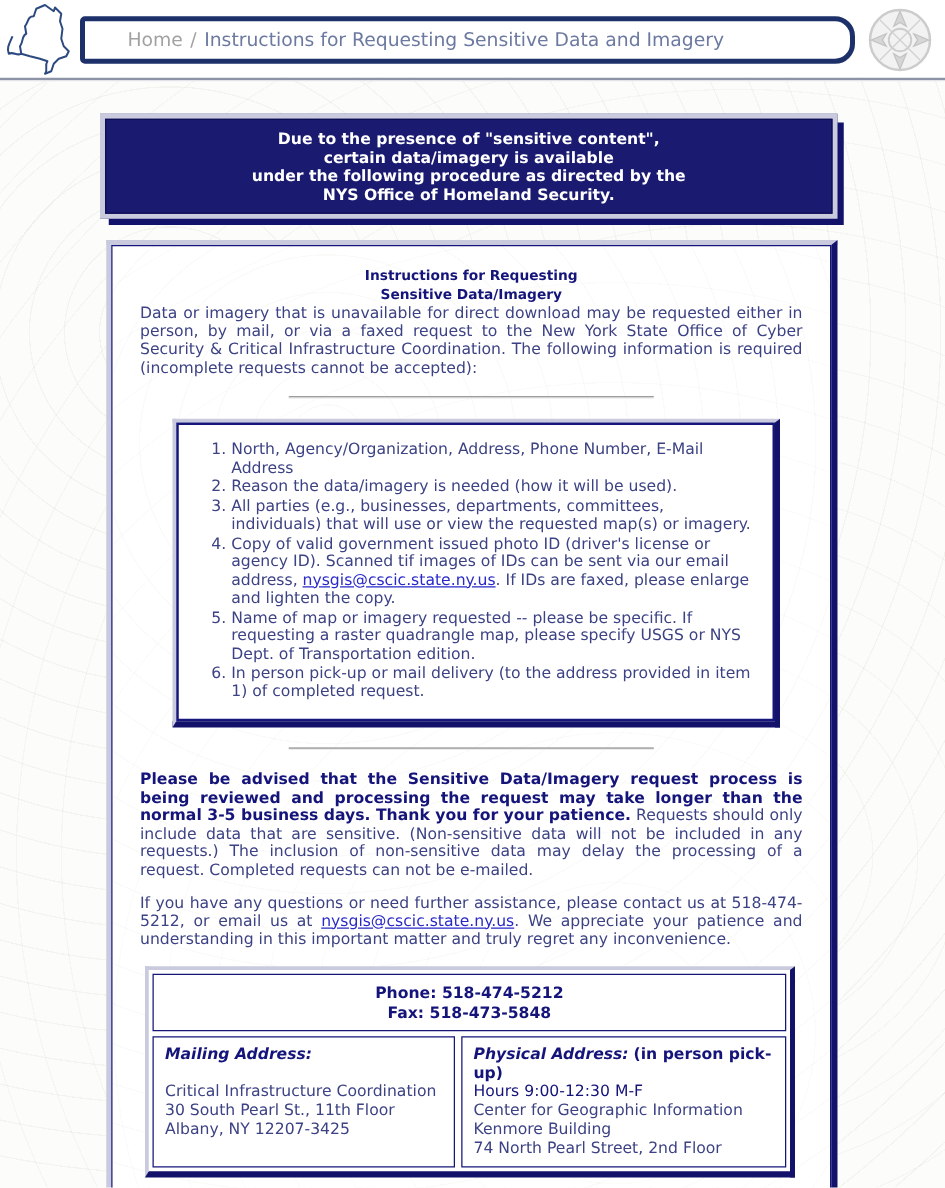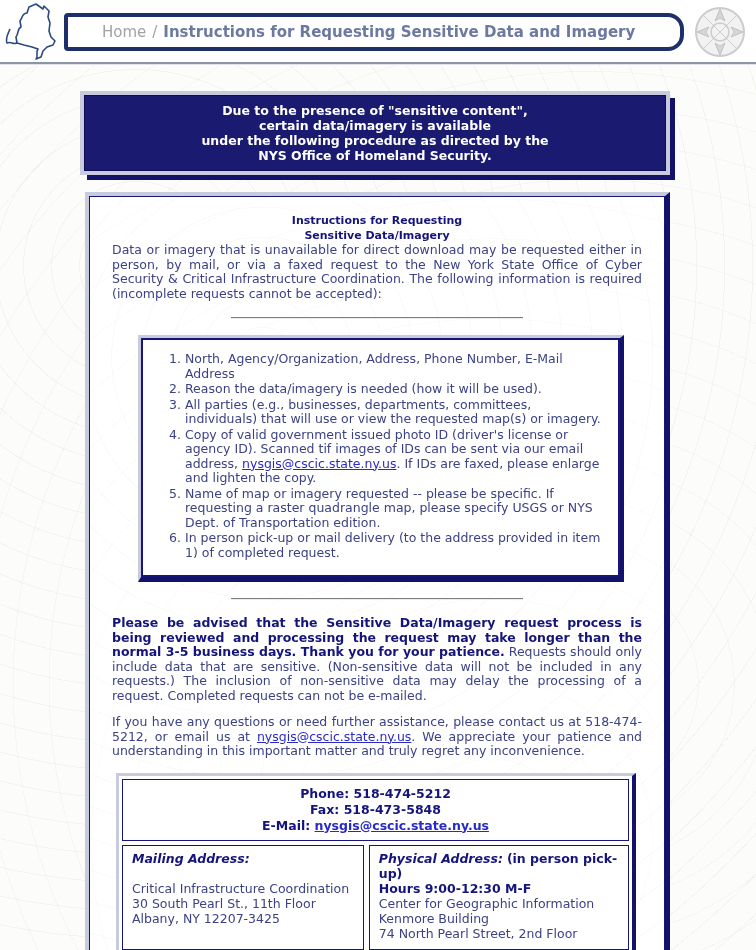--- a/index.html
+++ b/index.html
@@ -18,21 +18,21 @@
   .header { position:relative; height:62px; background:#fff; }
   .crumb-bar {
     position:absolute; left:64px; right:72px; top:13px; height:38px;
     background:#fff; border:4px solid #1d3069;
     border-radius:4px 16px 16px 4px;
     display:flex; align-items:center; padding-left:34px;
     font-size:15px; white-space:nowrap; overflow:hidden;
   }
   .crumb-home { color:#a2a2a2; }
   .crumb-sep { color:#a2a2a2; margin:0 6px; }
-  .crumb-current { color:#6c79a0; font-weight:bold; }
+  .crumb-current { color:#6c79a0; font-weight:normal; }
   .ny-icon { position:absolute; left:3px; top:0px; }
   .compass-icon { position:absolute; right:10px; top:6px; }
   .header-rule { border-top:2px solid #8d94a8; border-bottom:1px solid #e2e4ea; height:3px; }
 
   
   .banner-outer {
     margin:26px 86px 0 80px;
     border:4px solid #cacade;
     box-shadow:6px 6px 0 -1px #12126b;
     background:#1a1a70;
@@ -84,21 +84,21 @@
     font-weight:bold; color:#14147a; font-size:12.5px; line-height:16px;
     margin-bottom:4px;
   }
   .contact-box a.email-link { font-weight:bold; }
   .addr-row { display:flex; gap:5px; }
   .addr-cell { border:1px solid #15157a; padding:5px 9px 8px 9px; font-size:12.5px; line-height:15px; }
   .addr-cell.mailing { flex:48; }
   .addr-cell.physical { flex:52; }
   .addr-heading { font-weight:bold; font-style:italic; color:#14147a; }
   .addr-heading-suffix { font-weight:bold; font-style:normal; color:#14147a; }
-  .addr-hours { font-weight:bold; color:#14147a; }
+  .addr-hours { font-weight:normal; color:#14147a; }
   .addr-gap { height:15px; }
 </style>
 </head>
 <body>
 
 <div class="page">
 
   <div class="header">
     <div class="crumb-bar">
       <span class="crumb-home">Home</span>
@@ -166,21 +166,20 @@
       <div class="hr-line"></div>
 
       <p class="body-text"><b class="notice-bold">Please be advised that the Sensitive Data/Imagery request process is being reviewed and processing the request may take longer than the normal 3-5 business days. Thank you for your patience.</b> <span>Requests should only include data that are sensitive. (Non-sensitive data will not be included in any requests.) The inclusion of non-sensitive data may delay the processing of a request. Completed requests can not be e-mailed.</span></p>
 
       <p class="body-text"><span>If you have any questions or need further assistance, please contact us at 518-474-5212, or email us at </span><a href="#" class="email-link">nysgis@cscic.state.ny.us</a><span>. We appreciate your patience and understanding in this important matter and truly regret any inconvenience.</span></p>
 
       <div class="contact-outer">
         <div class="contact-box">
           <div>Phone: 518-474-5212</div>
           <div>Fax: 518-473-5848</div>
-          <div><span>E-Mail: </span><a href="#" class="email-link">nysgis@cscic.state.ny.us</a></div>
         </div>
         <div class="addr-row">
           <div class="addr-cell mailing">
             <div class="addr-heading">Mailing Address:</div>
             <div class="addr-gap"></div>
             <div>Critical Infrastructure Coordination</div>
             <div>30 South Pearl St., 11th Floor</div>
             <div>Albany, NY 12207-3425</div>
           </div>
           <div class="addr-cell physical">

